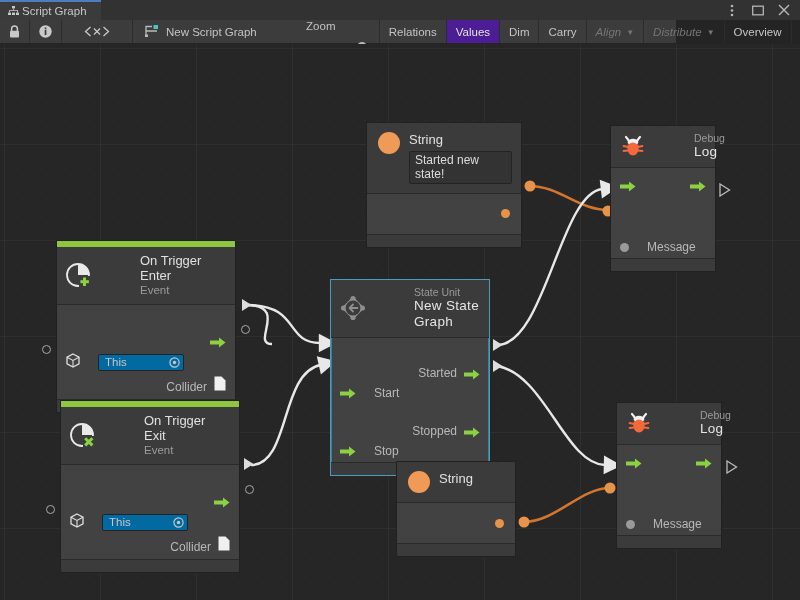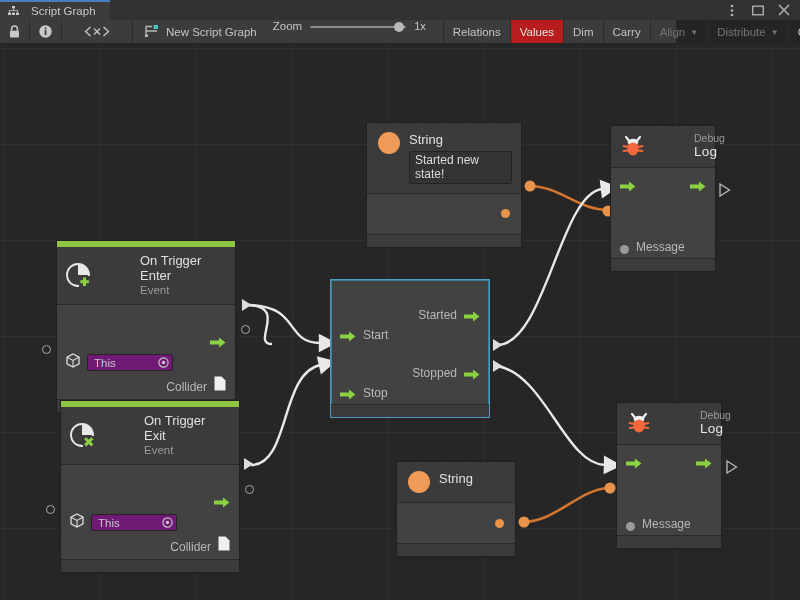--- a/index.html
+++ b/index.html
@@ -17,21 +17,21 @@
   }
 
   
   .tabbar {
     position: absolute; left:0; top:0; width:800px; height:20px;
     background: #323232;
     display: flex; align-items: stretch;
   }
   .tab {
     position: relative;
-    display: flex; align-items: center; gap: 12px;
+    display: flex; align-items: center; gap: 3px;
     padding: 0 14px 0 8px;
     background: #3b3b3b;
     color: #c8c8c8;
     font-size: 11.5px;
     min-width: 100px;
     border-top: 2px solid #4a7dc4;
     box-sizing: border-box;
   }
   .tab-icon { width: 11px; height: 10px; position: relative; display:inline-block; }
   .tab-icon svg { display:block; }
@@ -54,30 +54,31 @@
   }
   .tb-btn {
     display: flex; align-items: center; justify-content: center;
     padding: 0 9px;
     border-right: 1px solid #2c2c2c;
     box-sizing: border-box;
     color: #c4c4c4;
     white-space: nowrap;
   }
   .tb-btn.wide { padding: 0 22px; }
-  .tb-btn.active { background: #b91c1c; color: #e4e4e4; }
-  .tb-btn.disabled { color: #757575; }
+  .tb-btn.active { background: #4c1d95; color: #e4e4e4; }
+  .tb-btn.disabled { color: #757575; font-style: italic; }
   .tb-graphname {
     display:flex; align-items:center; gap:7px;
     padding: 0 10px 0 12px; color:#c4c4c4; white-space:nowrap;
   }
   .tb-zoom {
-    display:flex; align-items:flex-start; gap:8px;
-    padding: 0 17px 0 6px; color:#c4c4c4; white-space:nowrap;
+    display:flex; align-items:center; gap:8px;
+    padding: 0 10px 0 6px; color:#c4c4c4; white-space:nowrap;
     border-right: 1px solid #2c2c2c;
+    flex-direction: column;
   }
   .slider {
     position: relative; width: 96px; height: 14px; display:flex; align-items:center;
   }
   .slider .track {
     position:absolute; left:0; right:0; top:6px; height:2px; background:#8a8a8a; border-radius:1px;
   }
   .slider .knob {
     position:absolute; right:2px; top:2px; width:10px; height:10px; border-radius:50%;
     background:#b9b9b9;
@@ -121,32 +122,32 @@
   .node-titles { display:flex; flex-direction:column; justify-content:center; line-height: 1.18; }
   .node-title-main { font-size: 13px; color: #e0e0e0; }
   .node-title-sub  { font-size: 11.5px; color: #9a9a9a; }
   .node-title-small{ font-size: 10.5px; color: #9a9a9a; }
   .node-title-big  { font-size: 13.5px; color: #e5e5e5; letter-spacing: .3px; }
 
   .node-body { padding: 6px 0 2px 0; }
   .node-footer { height: 12px; background: #3b3b3b; border-top: 1px solid #2a2a2a; }
 
   .row { display:flex; align-items:center; justify-content:space-between; padding: 2px 9px; min-height: 20px; }
-  .row-left { display:flex; align-items:flex-end; gap:7px;margin-top:40px; }
+  .row-left { display:flex; align-items:center; gap:18px;margin-top:40px; }
   .row-right { display:flex; align-items:flex-end; gap:7px; }
   .port-label { font-size: 12px; color: #b8b8b8; }
   .arrow-green {
     width: 16px; height: 11px; display:inline-block; flex:0 0 16px;
   }
   .dot-port { width: 9px; height: 9px; border-radius:50%; background:#9a9a9a; display:inline-block; flex:0 0 9px;}
   .dot-port.orange { background:#e8934a; }
 
   .obj-field {
     display:flex; align-items:center; justify-content:space-between;
-    background: #701a75; border:1px solid #232323;
+    background: #0369a1; border:1px solid #232323;
     border-radius: 2px; height: 17px; width: 86px; padding: 0 3px 0 6px;
     box-sizing: border-box;
   }
   .obj-field .txt { font-size: 11.5px; color:#c6c6c6; }
   .obj-field .picker { width:11px;height:11px; }
 
   .str-field {
     background:#333333; border:1px solid #232323; border-radius:2px;
     padding: 1px 5px; font-size: 12px; color:#dcdcdc; display:inline-block;
   }
@@ -415,20 +416,37 @@
           </span>
         </div>
       </div>
       <div class="node-footer"></div>
     </div>
     <span class="outside-port" style="left:42px; top:301px;"></span>
     <span class="outside-port" style="left:240px; top:281px; opacity:0;"></span>
     <span class="outside-port" style="left:241px; top:281px;"></span>
 
     <div class="node selected" style="left:330px; top:235px; width:160px;">
+      <div class="node-head compact">
+        <span class="node-icon">
+          <svg width="26" height="26" viewBox="0 0 26 26">
+            <path d="M13 1.5 L24.5 13 L13 24.5 L1.5 13 Z" fill="#8e8e8e"></path>
+            <circle cx="13" cy="3.6" r="2.6" fill="#8e8e8e"></circle>
+            <circle cx="13" cy="22.4" r="2.6" fill="#8e8e8e"></circle>
+            <circle cx="3.6" cy="13" r="2.6" fill="#8e8e8e"></circle>
+            <circle cx="22.4" cy="13" r="2.6" fill="#8e8e8e"></circle>
+            <circle cx="13" cy="13" r="7.4" fill="#3b3b3b"></circle>
+            <path d="M17.5 13 H10.5 M13 9.5 L9.6 13 L13 16.5" stroke="#8e8e8e" stroke-width="1.8" fill="none" stroke-linecap="round" stroke-linejoin="round"></path>
+          </svg>
+        </span>
+        <span class="node-titles">
+          <span class="node-title-small">State Unit</span>
+          <span class="node-title-big">New  State  Graph</span>
+        </span>
+      </div>
       <div class="node-body">
         <div class="row">
           <span class="row-left">
             <span class="arrow-green">
               <svg width="16" height="11" viewBox="0 0 16 11">
                 <path d="M0 3.4 H9 V0.6 L15.5 5.5 L9 10.4 V7.6 H0 Z" fill="#8bd243"></path>
               </svg>
             </span>
             <span class="port-label">Start</span>
           </span>

